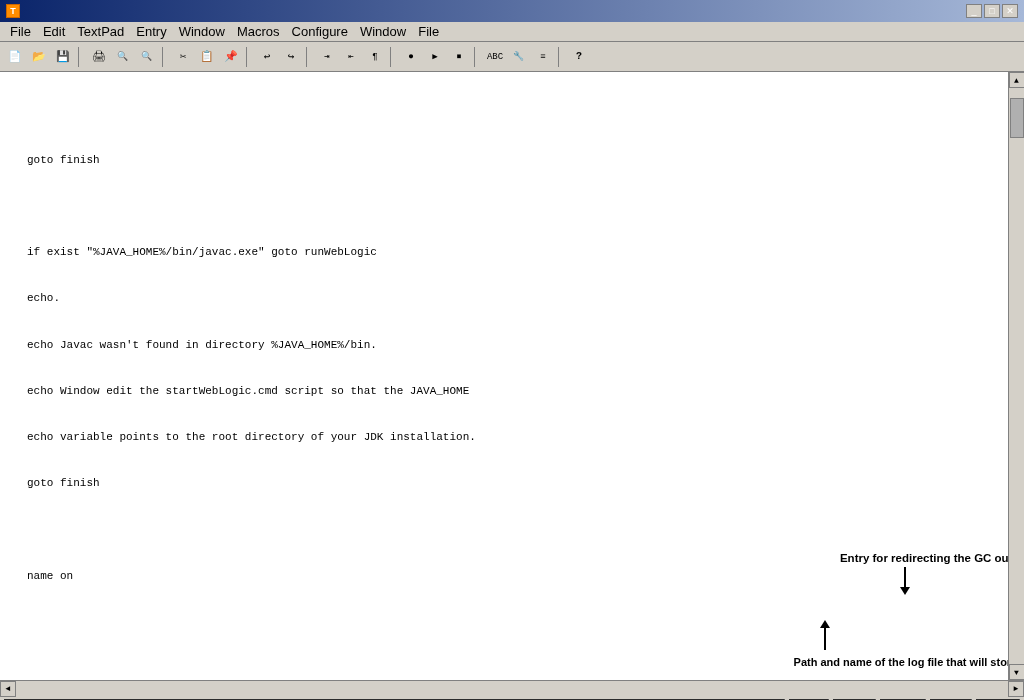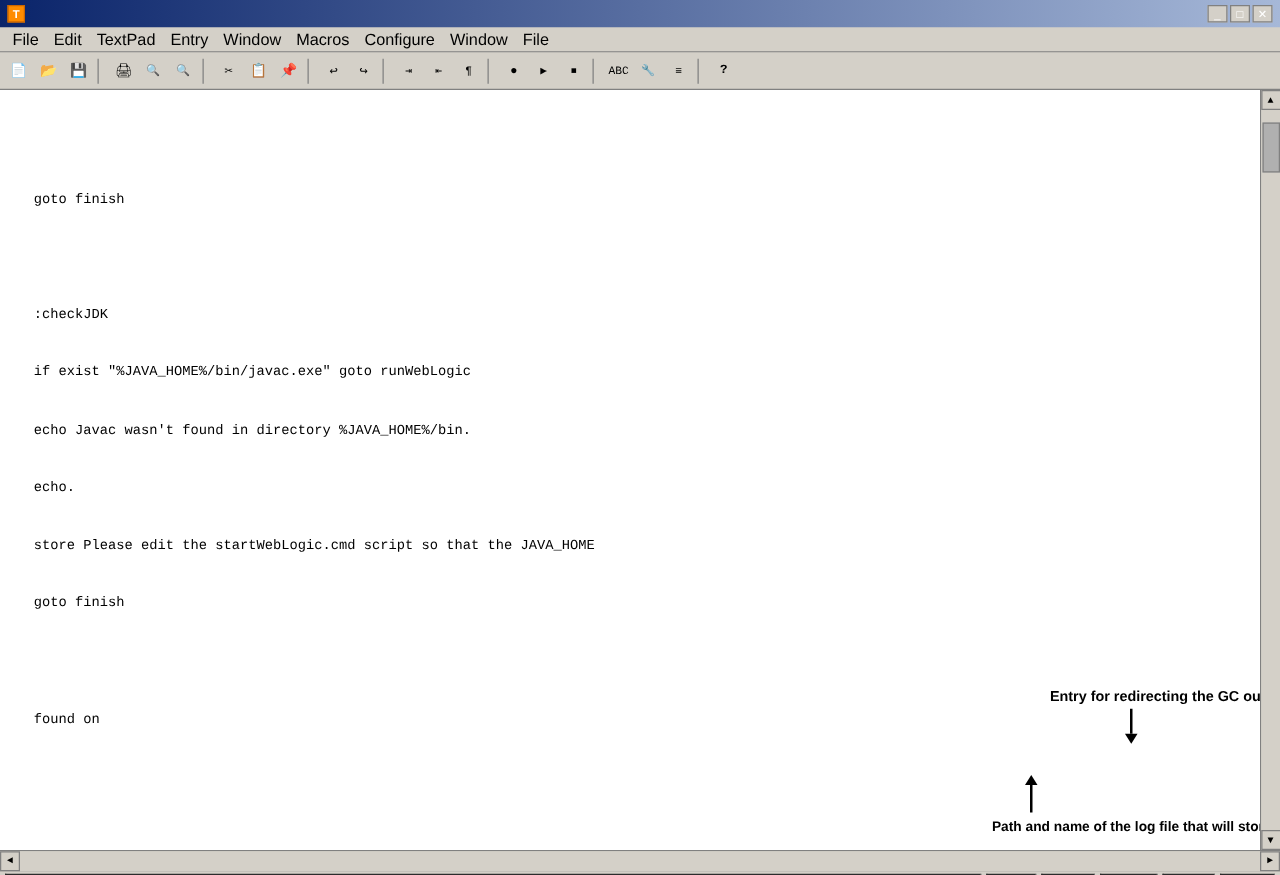--- a/index.html
+++ b/index.html
@@ -210,28 +210,28 @@
 </div>
 
 <div class="main-area">
   <div class="editor-container">
 
     <div class="editor-content" style="position:relative;padding-left:27px;">
       
       <div style="position:relative; width: 100%;">
         <span class="code-line">goto finish</span>
         <span class="code-line">&nbsp;</span>
-        <span class="code-line">:checkJDK</span>
         <span class="code-line">if exist "%JAVA_HOME%/bin/javac.exe" goto runWebLogic</span>
+        <span class="code-line">echo.</span>
         <span class="code-line">echo Javac wasn't found in directory %JAVA_HOME%/bin.</span>
-        <span class="code-line">echo.</span>
-        <span class="code-line">store Please edit the startWebLogic.cmd script so that the JAVA_HOME</span>
+        <span class="code-line">echo Window edit the startWebLogic.cmd script so that the JAVA_HOME</span>
+        <span class="code-line">echo variable points to the root directory of your JDK installation.</span>
         <span class="code-line">goto finish</span>
         <span class="code-line">&nbsp;</span>
-        <span class="code-line">found on</span>
+        <span class="code-line">name on</span>
         
         
         
         
         
         
         
         
         
         

